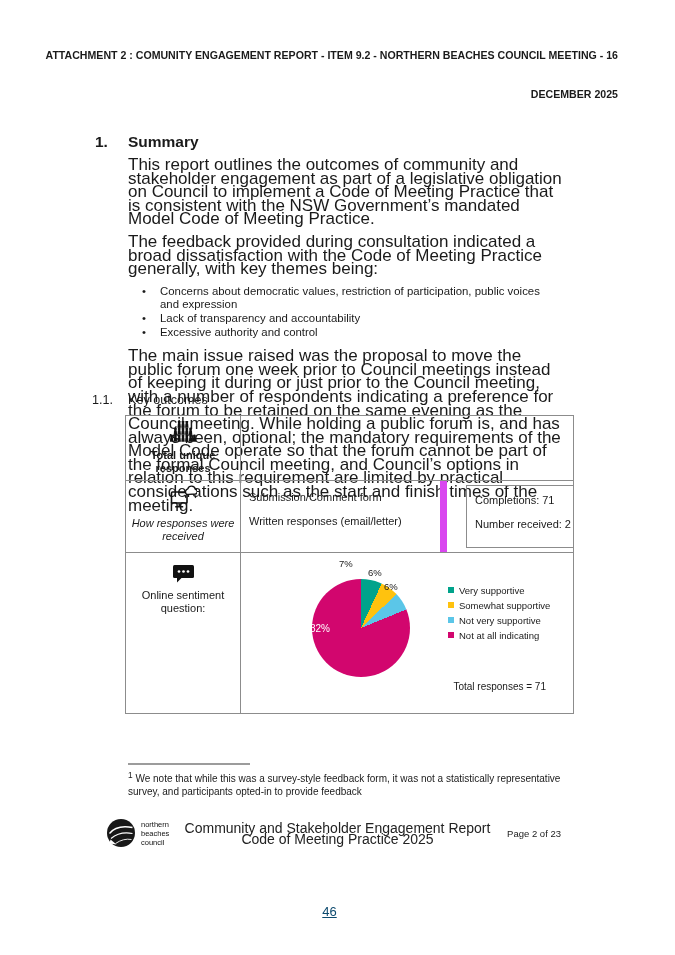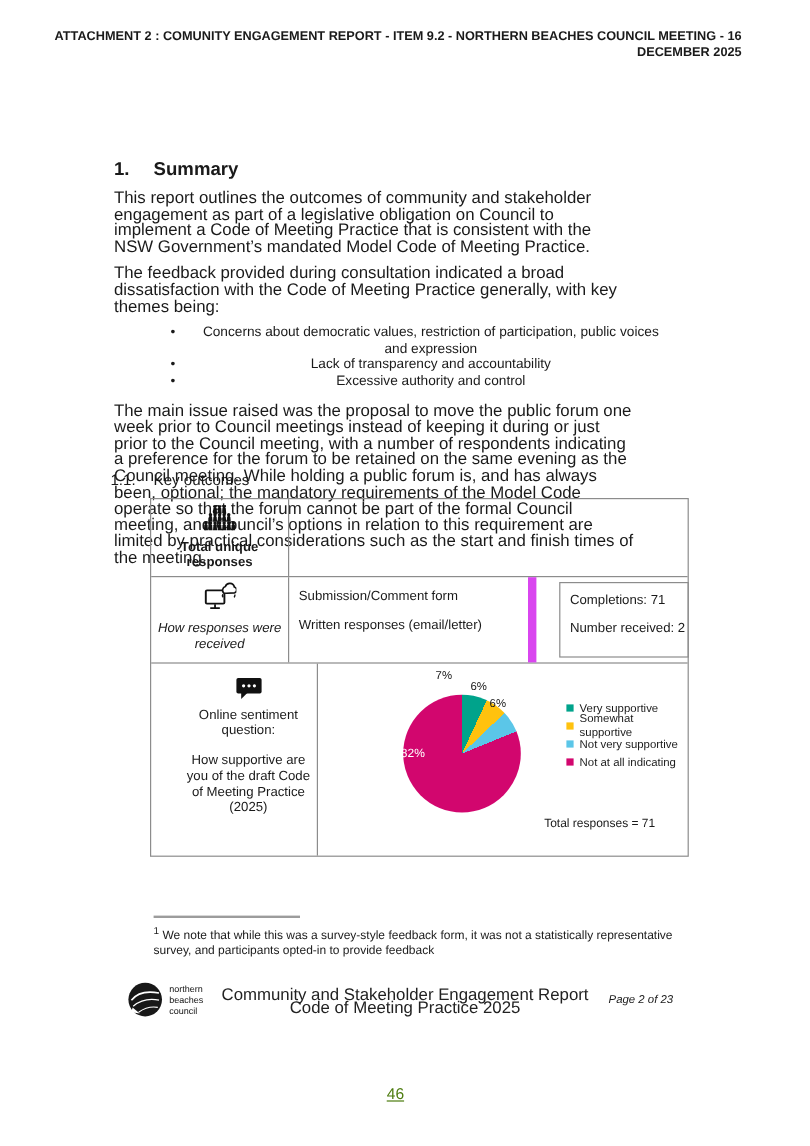--- a/index.html
+++ b/index.html
@@ -5,43 +5,43 @@
   * { margin:0; padding:0; box-sizing:border-box; }
   html,body { background:#fff; }
   .page {
     position:relative; width:675px; height:955px; margin:0 auto;
     background:#fff; color:#1a1a1a;
     font-family:"Liberation Sans", sans-serif;
     overflow:hidden;
   }
   
   .doc-header { position:absolute; top:23px; left:57px; right:57px; font-weight:bold; font-size:10.6px; line-height:14px; }
-  .doc-header .hline { display:flex; justify-content:flex-end; white-space:nowrap; }
+  .doc-header .hline { display:flex; justify-content:flex-end; white-space:nowrap;margin-top:25px; }
   
   .summary { position:absolute; top:133px; left:95px; width:467px; }
   .h1 { font-size:15.5px; font-weight:bold; margin-bottom:7px; }
   .h1 .hnum { display:inline-block; width:33px; }
-  .summary p { width:434px; font-size:14px; line-height:13.6px; margin-bottom:9px; }
-  .summary ul { list-style:none; margin:1px 0 10px 33px; width:430px; font-size:11.4px; line-height:13.6px;text-align:center; }
+  .summary p { margin-left:33px; width:434px; font-size:17px; line-height:13.6px; margin-bottom:9px; }
+  .summary ul { list-style:none; margin:1px 0 10px 33px; width:430px; font-size:11.4px; line-height:13.6px; }
   .summary li { position:relative; padding-left:32px; }
   .summary li::before { content:"\2022"; position:absolute; left:14px; }
   
   .h2 { position:absolute; top:393px; left:92px; font-size:12.6px; font-weight:normal; }
   .h2 .hnum { display:inline-block; width:36px; }
   
   .otable { position:absolute; top:415px; left:125px; width:449px; height:299px; border:1px solid #8c8c8c; font-size:11px; }
   .orow { display:flex; border-bottom:1px solid #8c8c8c; position:relative; }
   .orow.r1 { height:65px; }
   .orow.r2 { height:72px; }
   .orow.r3 { height:160px; border-bottom:none; }
   .cell-label { width:115px; border-right:1px solid #8c8c8c; text-align:center; line-height:13px; }
   .cell-label .lbl { margin-top:3px; }
   .r1 .cell-label { padding-top:5px;font-weight:bold; }
   .r2 .cell-label { padding-top:4px;font-style:italic; }
-  .r3 .cell-label { padding-top:11px; padding-left:4px; padding-right:4px;margin-left:24px; }
+  .r3 .cell-label { padding-top:11px; padding-left:4px; padding-right:4px; }
   .r3 .cell-label .q2 { margin-top:12px; }
   .cell-value { flex:1; text-align:center; padding-top:12px; font-size:18.5px; }
   .cell-value sup { font-size:10px; }
   .cell-mid { width:206px; border-right:7px solid #d946ef; padding:10px 0 0 8px; }
   .cell-mid div { margin-bottom:12px; }
   .box-right { position:absolute; left:340px; top:4px; bottom:4px; width:108px; border:1px solid #8c8c8c; padding:8px 0 0 8px; }
   .box-right div { margin-bottom:12px; }
   
   .cell-chart { flex:1; position:relative; }
   .pie { position:absolute; left:71px; top:26px; width:98px; height:98px; border-radius:50%; }
@@ -55,23 +55,23 @@
   .swatch { width:6px; height:6px; margin-right:5px; flex:0 0 auto; }
   .total-note { position:absolute; right:27px; top:128px; font-size:10px; }
   
   .footnote { position:absolute; top:763px; left:128px; width:446px; font-size:10px; line-height:12.5px; }
   .footnote .rule { width:122px; height:2px; background:#9c9c9c; margin-bottom:4px; }
   
   .footer { position:absolute; top:817px; left:0; right:0; height:42px; }
   .logo { position:absolute; left:106px; top:1px; }
   .logo-text { position:absolute; left:141px; top:4px; font-size:7.5px; line-height:8.8px; color:#111; }
   .footer-center { position:absolute; left:170px; right:170px; top:6px; text-align:center; font-size:14px; line-height:11px; color:#222; }
-  .footer-page { position:absolute; right:114px; top:11px; font-size:9.5px;font-style:italic; }
-  
-  .bottom-num { position:absolute; top:904px; left:0; right:16px; text-align:center; font-size:13px; color:#4d7c0f;text-decoration:underline; }
+  .footer-page { position:absolute; right:114px; top:11px; font-size:9.5px; }
+  
+  .bottom-num { position:absolute; top:904px; left:0; right:16px; text-align:center; font-size:13px; color:#0c4a6e;text-decoration:underline; }
 </style>
 </head>
 <body>
 
 <div class="page">
 
   <header class="doc-header">
     <div class="hline">ATTACHMENT 2 : COMUNITY ENGAGEMENT REPORT - ITEM 9.2 - NORTHERN BEACHES COUNCIL MEETING - 16</div>
     <div class="hline">DECEMBER 2025</div>
   </header>
@@ -155,21 +155,20 @@
         <span>
           <svg width="24" height="19" viewBox="0 0 24 19">
             <rect x="2" y="1" width="21" height="13" rx="1.5" fill="#111"></rect>
             <path d="M6 13 L6 18.5 L11.5 13 Z" fill="#111"></path>
             <circle cx="8" cy="7.5" r="1.35" fill="#fff"></circle>
             <circle cx="12.5" cy="7.5" r="1.35" fill="#fff"></circle>
             <circle cx="17" cy="7.5" r="1.35" fill="#fff"></circle>
           </svg>
         </span>
         <div class="lbl q1">Online sentiment question:</div>
-        <div class="lbl q2">How supportive are you of the draft Code of Meeting Practice (2025)</div>
       </div>
       <div class="cell-chart">
         <div class="pie" style="background: conic-gradient(rgb(0, 163, 139) 0deg, rgb(0, 163, 139) 24.9505deg, rgb(255, 194, 14) 24.9505deg, rgb(255, 194, 14) 46.3366deg, rgb(91, 198, 232) 46.3366deg, rgb(91, 198, 232) 67.7228deg, rgb(210, 6, 110) 67.7228deg, rgb(210, 6, 110) 360deg);"></div>
         <span class="plabel pl-0">7%</span>
         <span class="plabel pl-1">6%</span>
         <span class="plabel pl-2">6%</span>
         <span class="plabel pl-3">82%</span>
         <div class="legend">
           <div class="legend-item">
             <span class="swatch" style="background-color: rgb(0, 163, 139);"></span>

